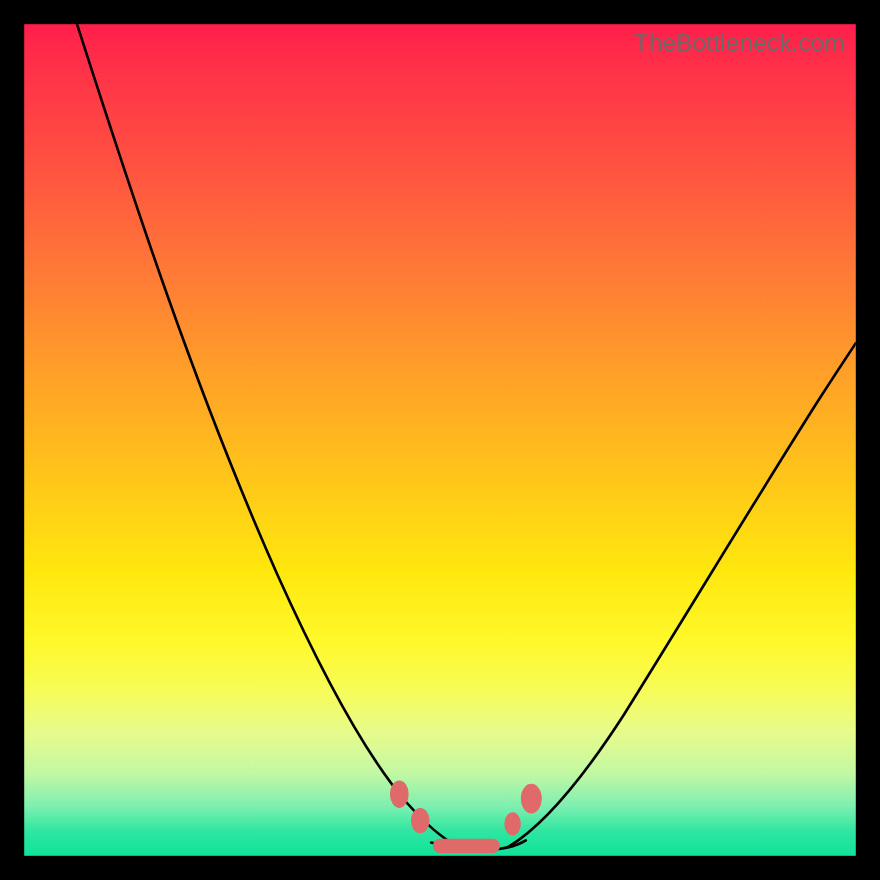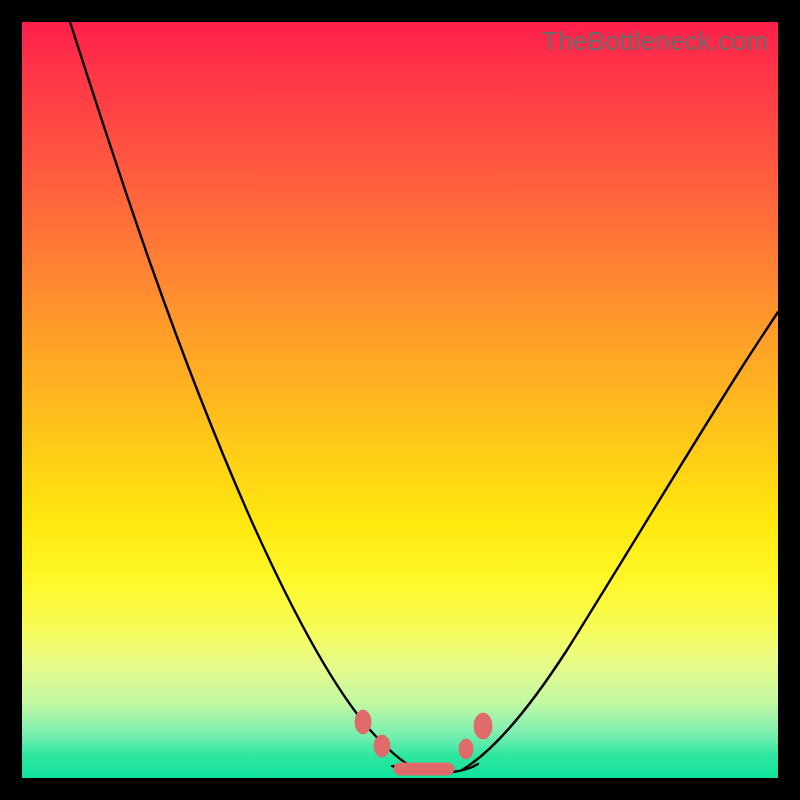--- a/index.html
+++ b/index.html
@@ -40,21 +40,21 @@
       #2fe6a1 97%,
       #0fe39a 100%
     );
     overflow: hidden;
   }
   .watermark {
     position: absolute;
     top: 4px;
     right: 10px;
     color: #6a6a6a;
-    font-size: 26px;
+    font-size: 22px;
     font-weight: 500;
     letter-spacing: 0.2px;
     user-select: none;
   }
   svg.curve {
     position: absolute;
     left: 0;
     top: 0;
     width: 756px;
     height: 756px;

